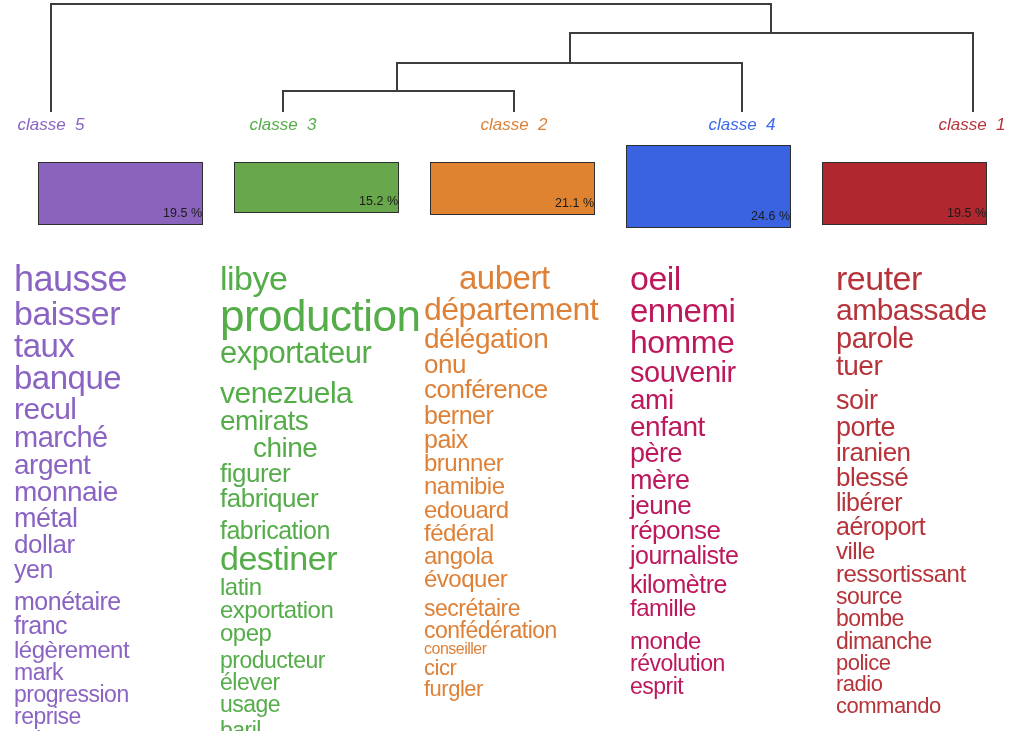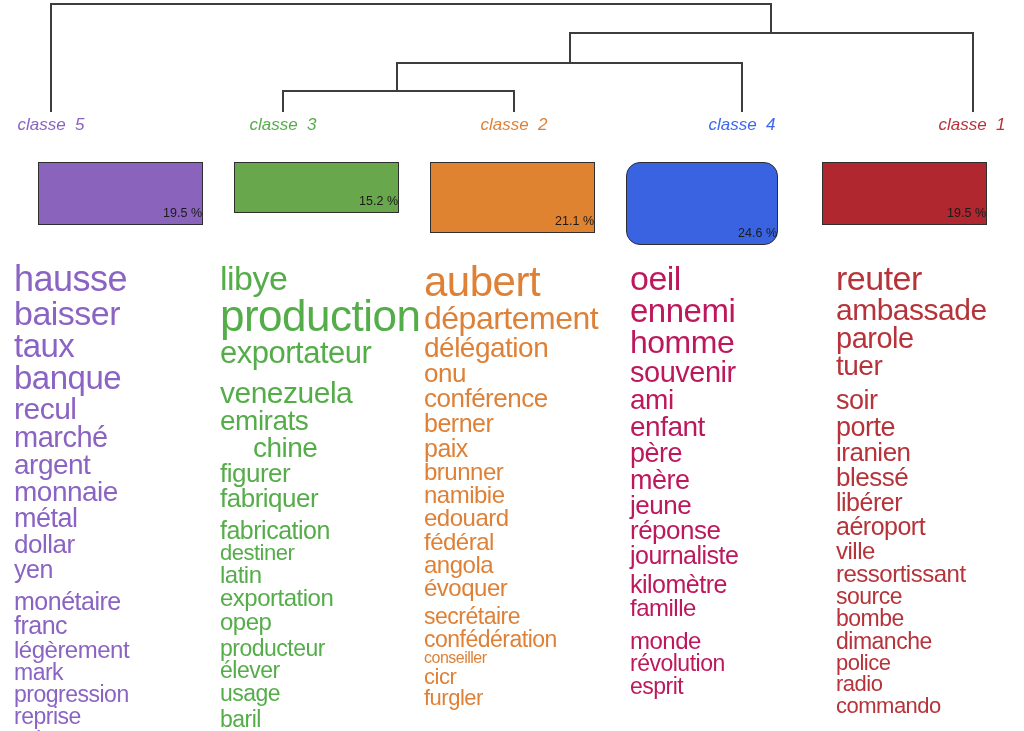--- a/index.html
+++ b/index.html
@@ -88,56 +88,56 @@
     <div class="word-col" style="left: 220px; color: rgb(85, 173, 74);">
       <span class="kw" style="font-size: 34px;">libye</span>
       <span class="kw" style="font-size: 44px;">production</span>
       <span class="kw" style="font-size: 31px;">exportateur</span>
       <span class="kw" style="font-size: 30px; margin-top: 10px;">venezuela</span>
       <span class="kw" style="font-size: 28px;">emirats</span>
       <span class="kw" style="font-size: 28px; margin-left: 33px;">chine</span>
       <span class="kw" style="font-size: 26px;">figurer</span>
       <span class="kw" style="font-size: 26px;">fabriquer</span>
       <span class="kw" style="font-size: 25px; margin-top: 6px;">fabrication</span>
-      <span class="kw" style="font-size: 22px;">destiner</span>
+      <span class="kw" style="font-size: 34px;">destiner</span>
       <span class="kw" style="font-size: 24px;">latin</span>
       <span class="kw" style="font-size: 24px;">exportation</span>
       <span class="kw" style="font-size: 24px;">opep</span>
       <span class="kw" style="font-size: 23px; margin-top: 4px;">producteur</span>
       <span class="kw" style="font-size: 23px;">élever</span>
       <span class="kw" style="font-size: 23px;">usage</span>
       <span class="kw" style="font-size: 23px; margin-top: 4px;">baril</span>
       <span class="kw" style="font-size: 22px;">amérique</span>
     </div>
     <div class="class-label" style="left: 514px; color: rgb(222, 129, 55);">classe  2</div>
-    <div class="size-box" style="left: 430px; top: 162px; width: 165px; height: 71px; background: rgb(224, 131, 48);">
+    <div class="size-box" style="left: 430px; top: 162px; width: 165px; height: 53px; background: rgb(224, 131, 48);">
       <div class="pct">21.1 %</div>
     </div>
     <div class="word-col" style="left: 424px; color: rgb(222, 129, 55);">
-      <span class="kw" style="font-size: 42px;">aubert</span>
+      <span class="kw" style="font-size: 33px; margin-left: 35px;">aubert</span>
       <span class="kw" style="font-size: 32px;">département</span>
       <span class="kw" style="font-size: 28px;">délégation</span>
       <span class="kw" style="font-size: 26px;">onu</span>
       <span class="kw" style="font-size: 26px;">conférence</span>
       <span class="kw" style="font-size: 25px;">berner</span>
       <span class="kw" style="font-size: 25px;">paix</span>
       <span class="kw" style="font-size: 24px;">brunner</span>
       <span class="kw" style="font-size: 24px;">namibie</span>
       <span class="kw" style="font-size: 24px;">edouard</span>
       <span class="kw" style="font-size: 24px;">fédéral</span>
       <span class="kw" style="font-size: 24px;">angola</span>
       <span class="kw" style="font-size: 24px;">évoquer</span>
       <span class="kw" style="font-size: 23px; margin-top: 6px;">secrétaire</span>
       <span class="kw" style="font-size: 23px;">confédération</span>
       <span class="kw" style="font-size: 16px;">conseiller</span>
       <span class="kw" style="font-size: 22px;">cicr</span>
       <span class="kw" style="font-size: 22px;">furgler</span>
     </div>
     <div class="class-label" style="left: 742px; color: rgb(61, 104, 238);">classe  4</div>
-    <div class="size-box" style="left: 626px; top: 162px; width: 152px; height: 83px; background: rgb(58, 99, 226); border-radius: 14px;">
+    <div class="size-box" style="left: 626px; top: 145px; width: 165px; height: 83px; background: rgb(58, 99, 226);">
       <div class="pct">24.6 %</div>
     </div>
     <div class="word-col" style="left: 630px; color: #be185d;">
       <span class="kw" style="font-size: 34px;">oeil</span>
       <span class="kw" style="font-size: 33px;">ennemi</span>
       <span class="kw" style="font-size: 32px;">homme</span>
       <span class="kw" style="font-size: 29px;">souvenir</span>
       <span class="kw" style="font-size: 28px;">ami</span>
       <span class="kw" style="font-size: 28px;">enfant</span>
       <span class="kw" style="font-size: 27px;">père</span>

